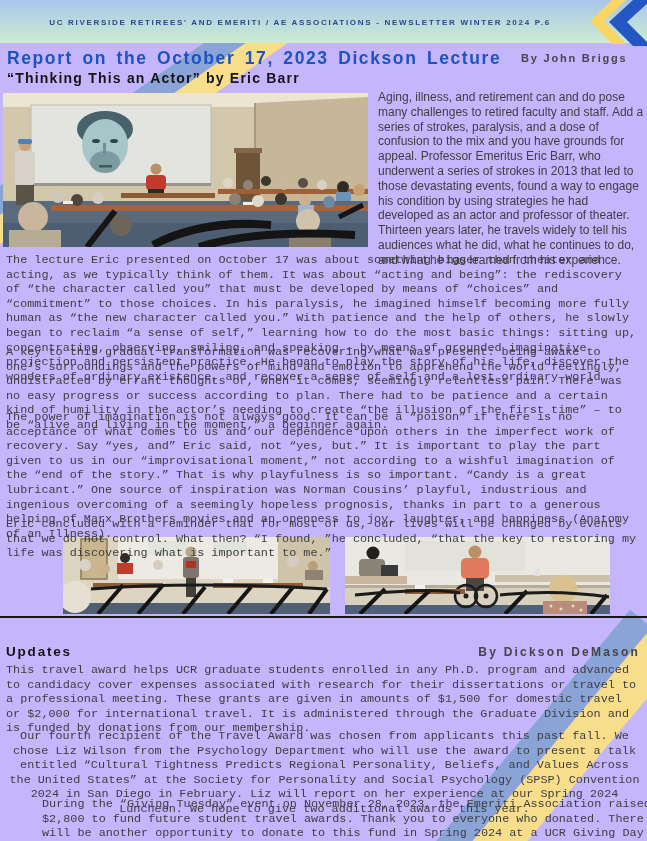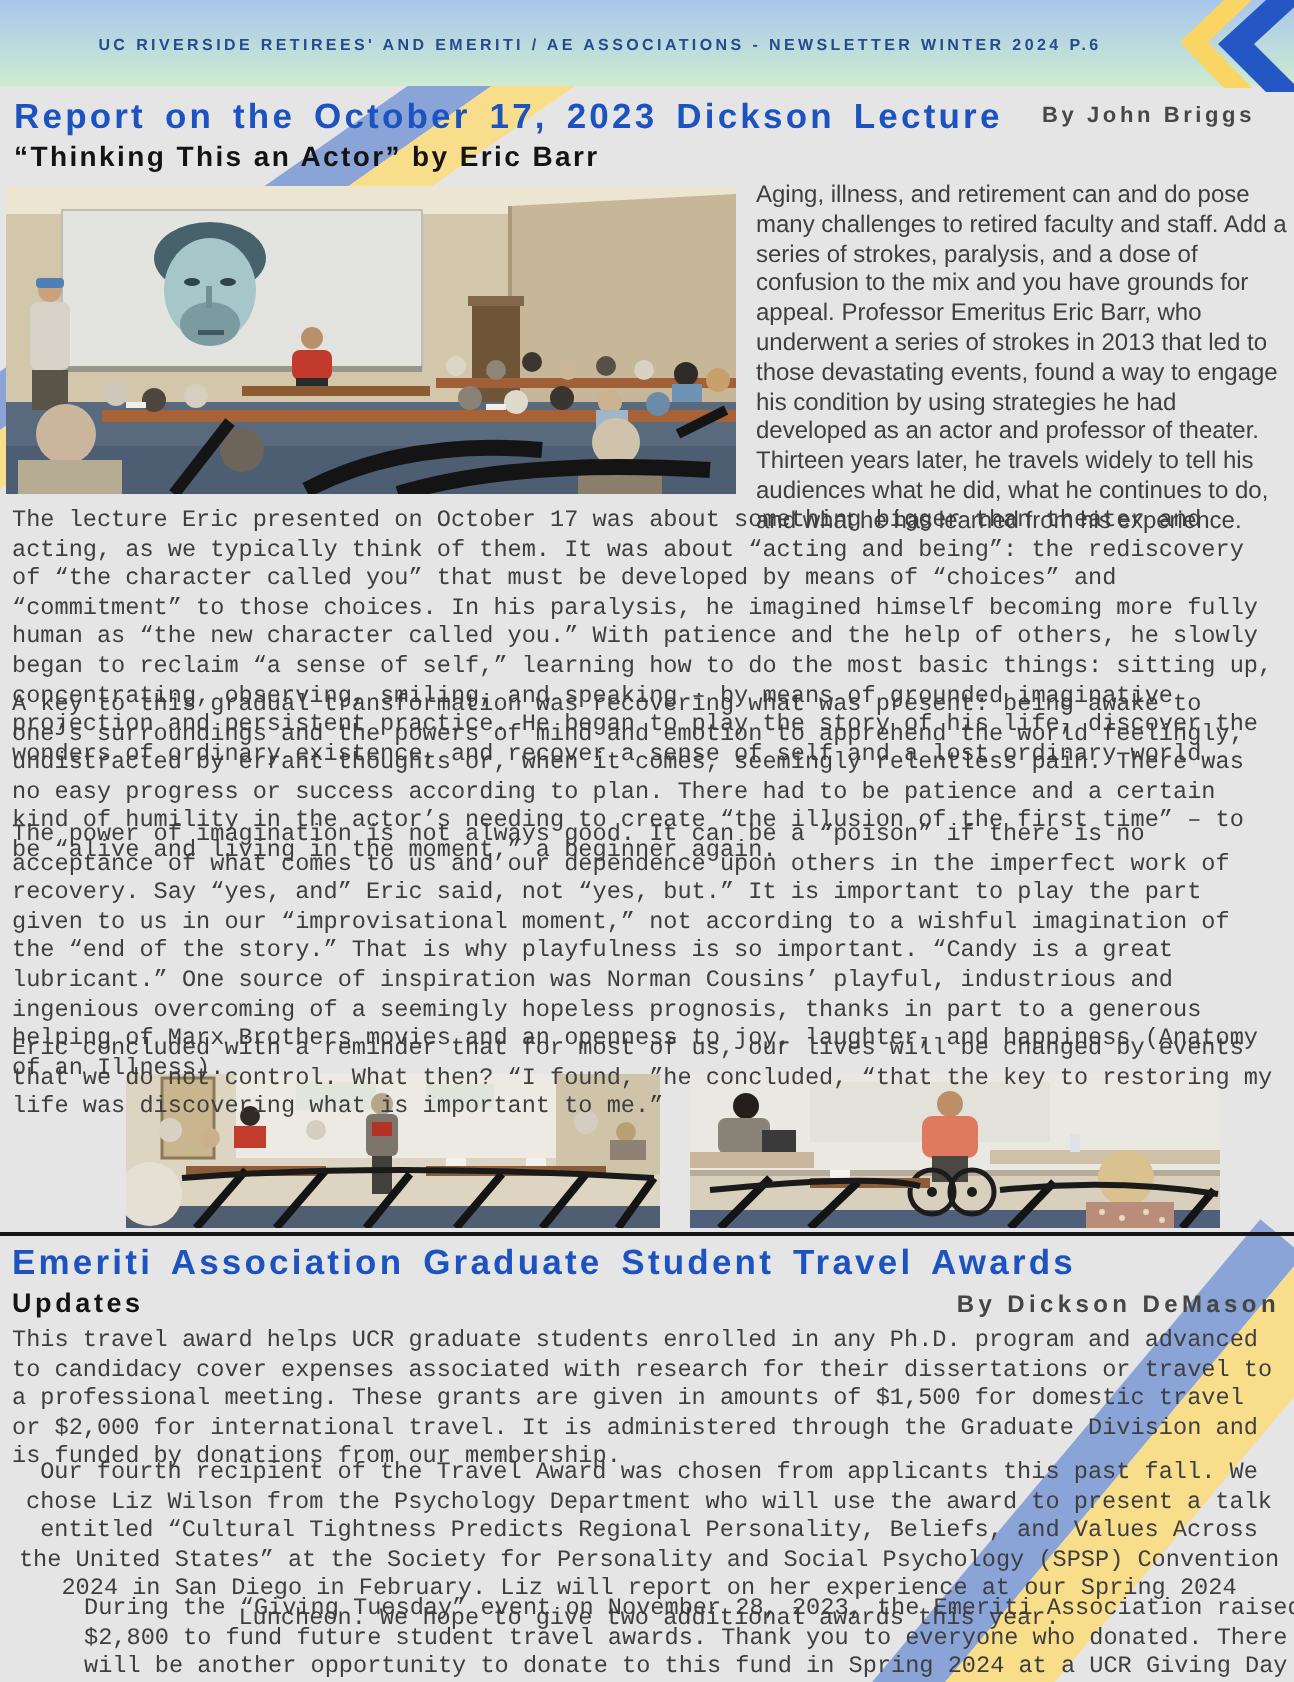--- a/index.html
+++ b/index.html
@@ -7,21 +7,21 @@
     --stripe_blue:#8aa4d8;
     --stripe_yellow:#f8dd8a;
     --chevron_blue:#2456c4;
     --chevron_yellow:#fbd564;
     --banner_top:#a9c6ec;
     --banner_bottom:#cdeccf;
     --body_text:#3e3e3e;
   }
   html,body{margin:0;padding:0;}
   body{font-family:"Liberation Sans",sans-serif;background:#fff;}
-  #page{position:relative;width:647px;height:841px;background:#e5e5e5;overflow:hidden;}
+  #page{position:relative;width:647px;height:841px;background:#c4b5fd;overflow:hidden;}
 
   
   .banner{position:absolute;left:0;top:0;width:647px;height:43px;z-index:6;
     background:linear-gradient(180deg,var(--banner_top) 0%,var(--banner_bottom) 100%);}
   .banner-text{position:absolute;left:0;top:0;width:600px;height:43px;line-height:46px;
     text-align:center;font-size:8px;font-weight:bold;letter-spacing:1.7px;color:#27498f;}
 
   .chevrons{position:absolute;right:0;top:0;width:60px;height:48px;z-index:7;}
 
   
@@ -250,21 +250,20 @@
       <path d="M60,77 L84,54" stroke="#141414" stroke-width="4"></path>
       <path d="M160,77 L182,54" stroke="#141414" stroke-width="4"></path>
       <path d="M246,77 L262,58" stroke="#141414" stroke-width="4"></path>
       <path d="M10,58 Q90,50 115,56" stroke="#1a1a1a" stroke-width="3" fill="none"></path>
       <path d="M155,58 Q210,52 264,60" stroke="#1a1a1a" stroke-width="3" fill="none"></path>
     </svg>
   </div>
 
   <div class="rule"></div>
 
-  <div class="h2">Emeriti Association Graduate Student Travel Awards</div>
   <div class="sub2">Updates</div>
   <div class="byline2">By Dickson DeMason</div>
 
   <div class="para p6">This travel award helps UCR graduate students enrolled in any Ph.D. program and advanced to candidacy cover expenses associated with research for their dissertations or travel to a professional meeting. These grants are given in amounts of $1,500 for domestic travel or $2,000 for international travel. It is administered through the Graduate Division and is funded by donations from our membership.</div>
   <div class="para p7">Our fourth recipient of the Travel Award was chosen from applicants this past fall. We chose Liz Wilson from the Psychology Department who will use the award to present a talk entitled “Cultural Tightness Predicts Regional Personality, Beliefs, and Values Across the United States” at the Society for Personality and Social Psychology (SPSP) Convention 2024 in San Diego in February. Liz will report on her experience at our Spring 2024 Luncheon. We hope to give two additional awards this year.</div>
   <div class="para p8">During the “Giving Tuesday” event on November 28, 2023, the Emeriti Association raised $2,800 to fund future student travel awards. Thank you to everyone who donated. There will be another opportunity to donate to this fund in Spring 2024 at a UCR Giving Day event.</div>
 
 </div>
 
 </body></html>

